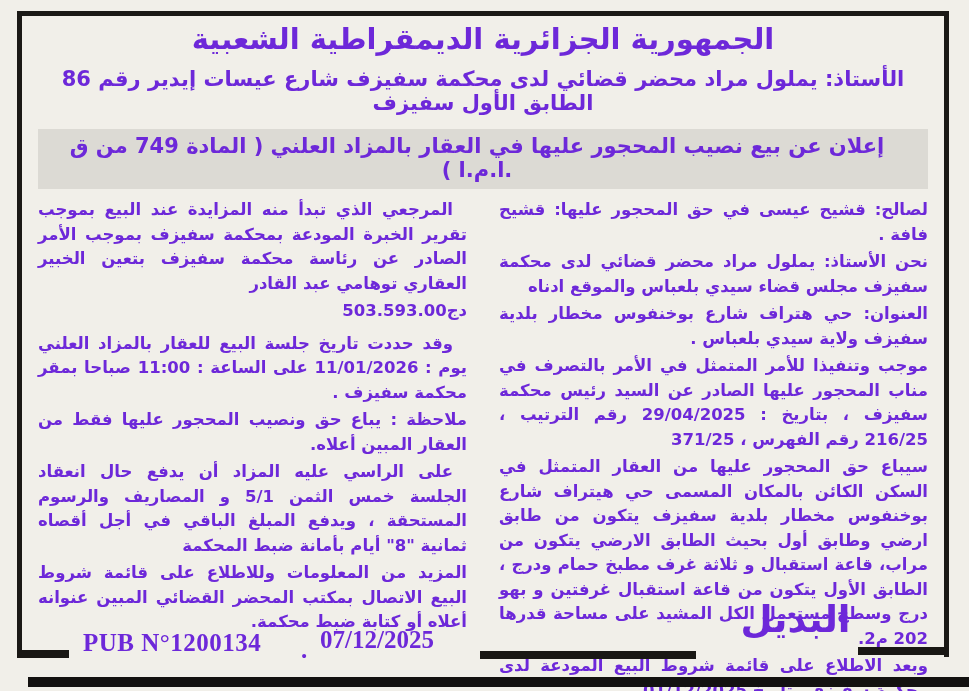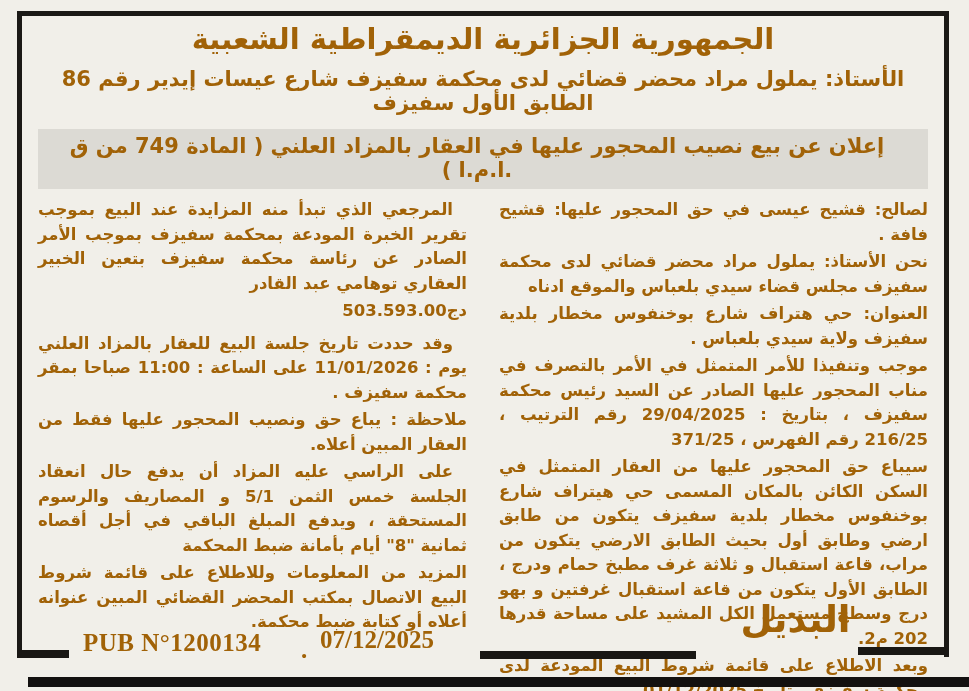--- a/index.html
+++ b/index.html
@@ -2,21 +2,21 @@
 <html lang="ar"><head>
 <meta charset="utf-8">
 <style>
   html, body { margin:0; padding:0; }
   body { background:#dddbd5; }
   .page {
     position:relative;
     width:969px; height:691px;
     margin:0 auto;
     background:#f1efe9;
-    color:#a16207;
+    color:#6d28d9;
     font-family:"DejaVu Sans", sans-serif;
     overflow:hidden;
   }
   
   .frame {
     position:absolute;
     left:17px; top:11px;
     width:932px; height:646px;
     box-sizing:border-box;
     border:5px solid #1b1916;

